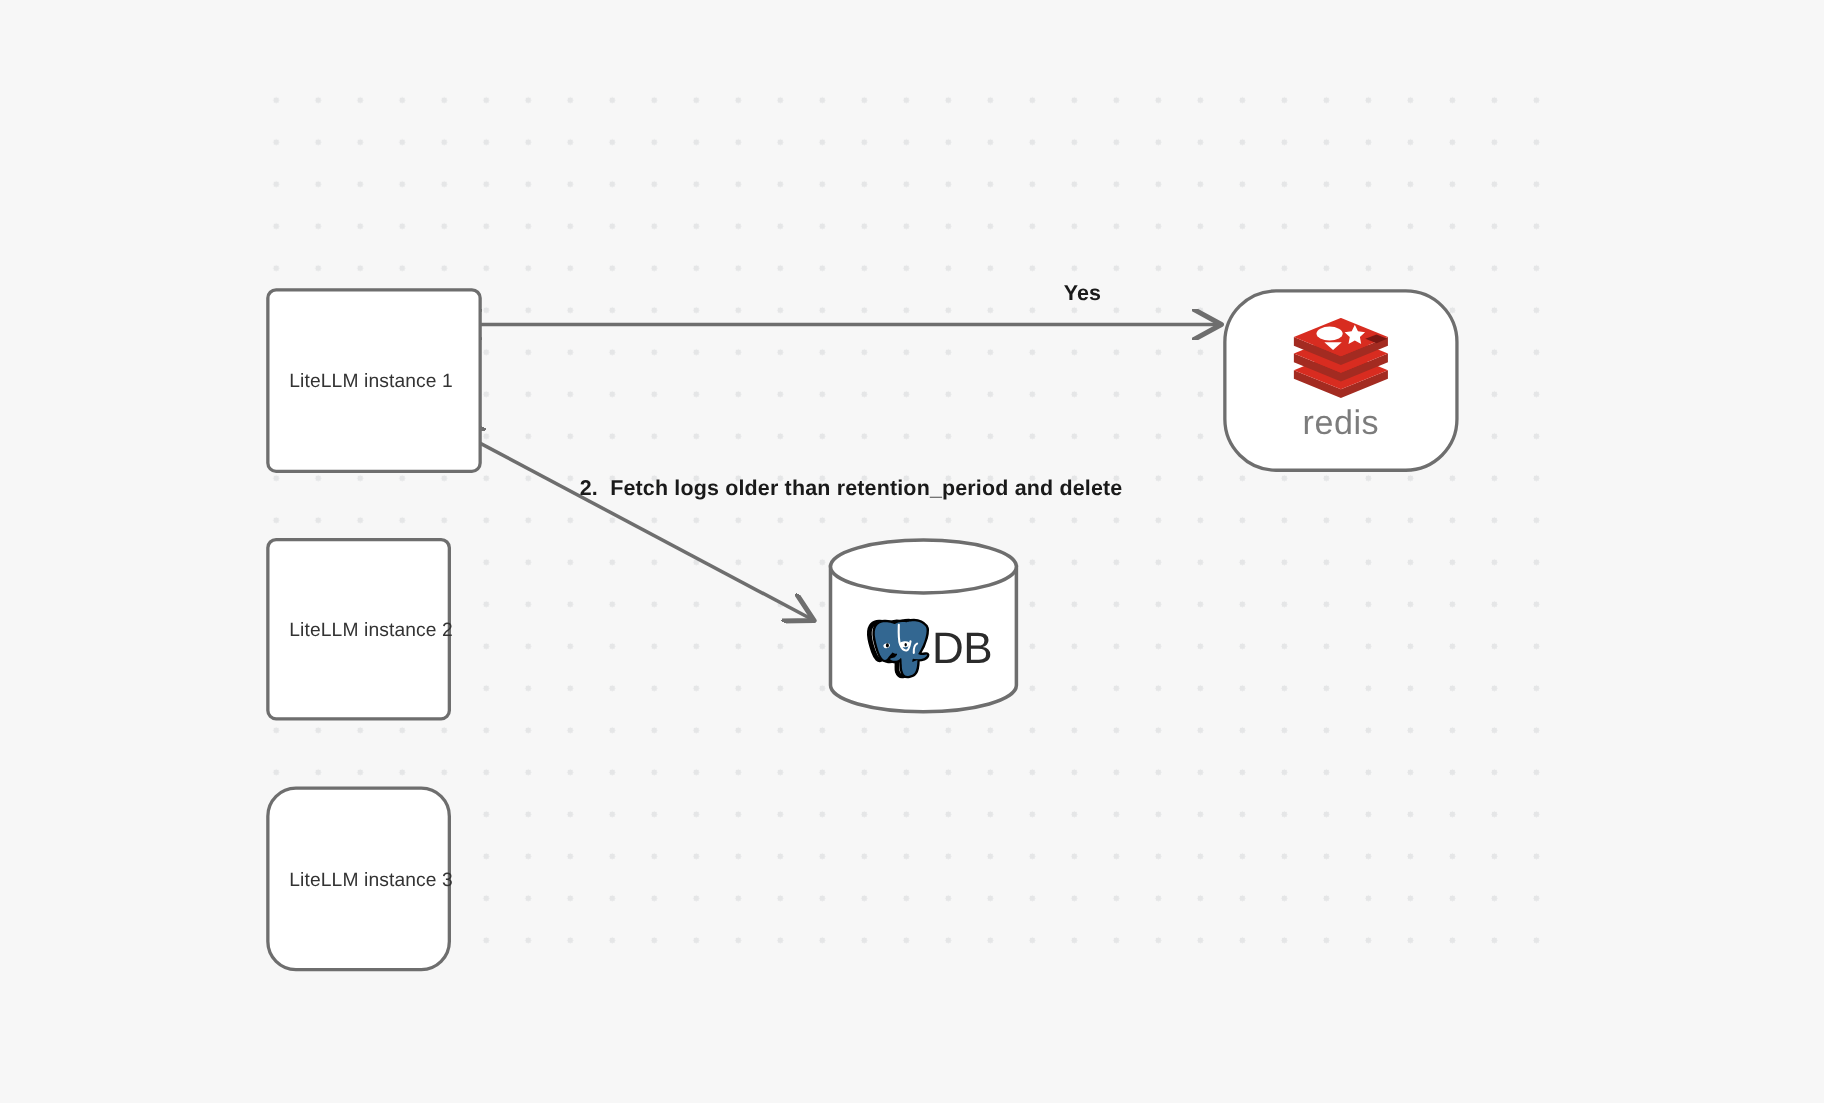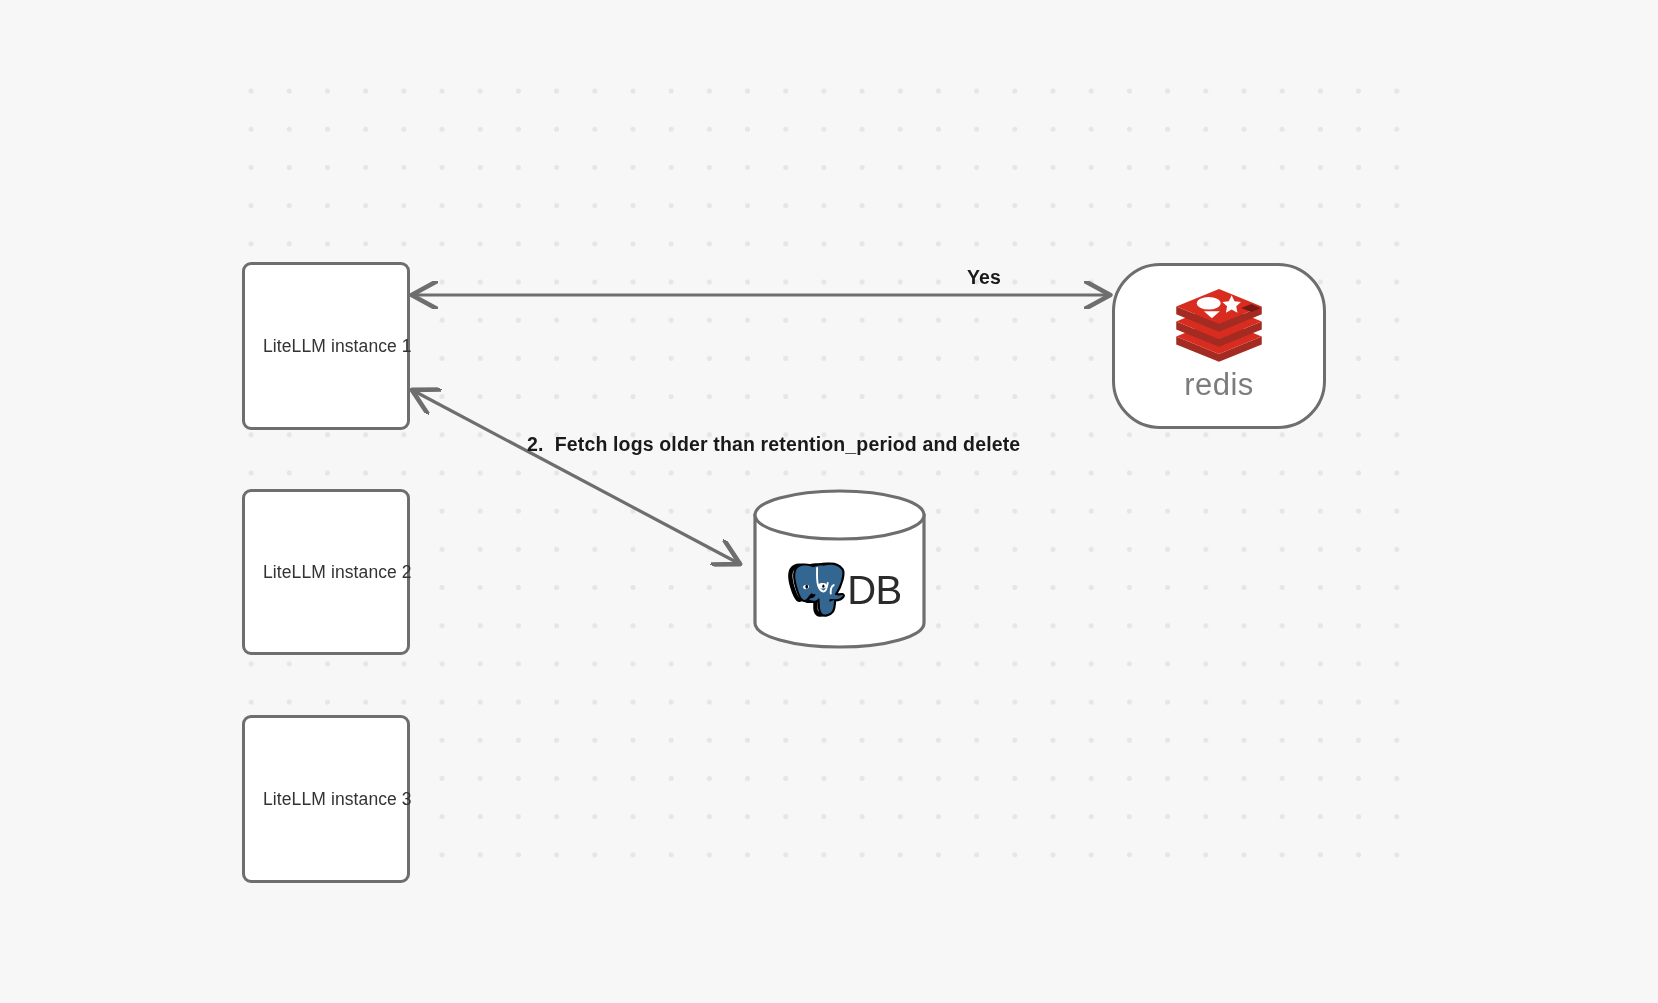--- a/index.html
+++ b/index.html
@@ -116,21 +116,21 @@
     line-height: 1;
   }
   #edge1-label {
     left: 476px;
     top: 268px;
     font-size: 19.5px;
     letter-spacing: 0.15px;
   }
   #edge1-answer {
     left: 967px;
-    top: 268px;
+    top: 258px;
     font-size: 19.5px;
     letter-spacing: 0.15px;
   }
   #edge2-label {
     left: 527px;
     top: 435px;
     font-size: 19.5px;
     letter-spacing: 0.15px;
   }
 </style>
@@ -160,29 +160,29 @@
     <g>
       <line x1="414" y1="391" x2="738" y2="563" stroke="#6e6e6e" stroke-width="3.2" marker-start="url(#arrow-start)" marker-end="url(#arrow-end)"></line>
     </g>
   </svg>
 
 
   <div class="edge-label" id="edge1-answer">Yes</div>
 
   <div class="edge-label" id="edge2-label">2.  Fetch logs older than retention_period and delete</div>
 
-  <div class="node-box" id="node-litellm-1" style="left:242px; top:262px; width:168px; height:168px;">
+  <div class="node-box" id="node-litellm-1" style="left:242px; top:262px; width:196px; height:168px;">
     <span class="node-label">LiteLLM instance 1</span>
   </div>
 
   <div class="node-box" id="node-litellm-2" style="left:242px; top:489px; width:168px; height:166px;">
     <span class="node-label">LiteLLM instance 2</span>
   </div>
 
-  <div class="node-box" id="node-litellm-3" style="left:242px; top:715px; width:168px; height:168px;">
+  <div class="node-box" id="node-litellm-3" style="left:242px; top:715px; width:168px; height:168px;border-radius:27px;">
     <span class="node-label">LiteLLM instance 3</span>
   </div>
 
   <div id="db-node">
     <svg width="175" height="160" viewBox="0 0 175 160" xmlns="http://www.w3.org/2000/svg">
       <path d="M3 26 L3 134 A 84.5 24 0 0 0 172 134 L172 26 Z" fill="#ffffff" stroke="#6e6e6e" stroke-width="3.2"></path>
       <ellipse cx="87.5" cy="26" rx="84.5" ry="24" fill="#ffffff" stroke="#6e6e6e" stroke-width="3.2"></ellipse>
     </svg>
     <div id="db-inner">
       <svg width="72" height="72" viewBox="0 0 256 264" xmlns="http://www.w3.org/2000/svg">

